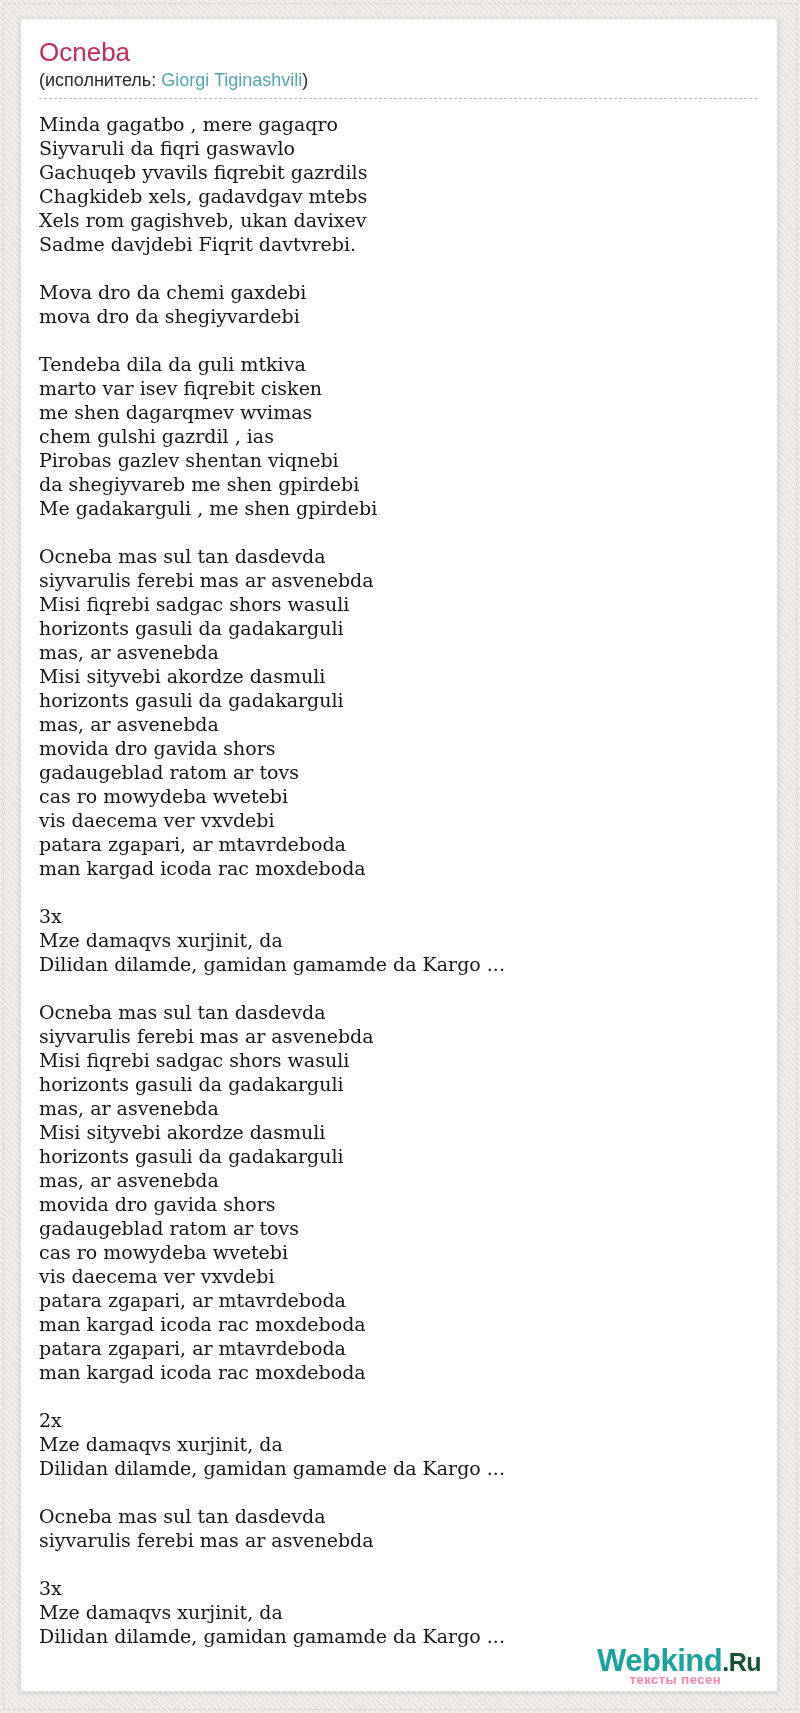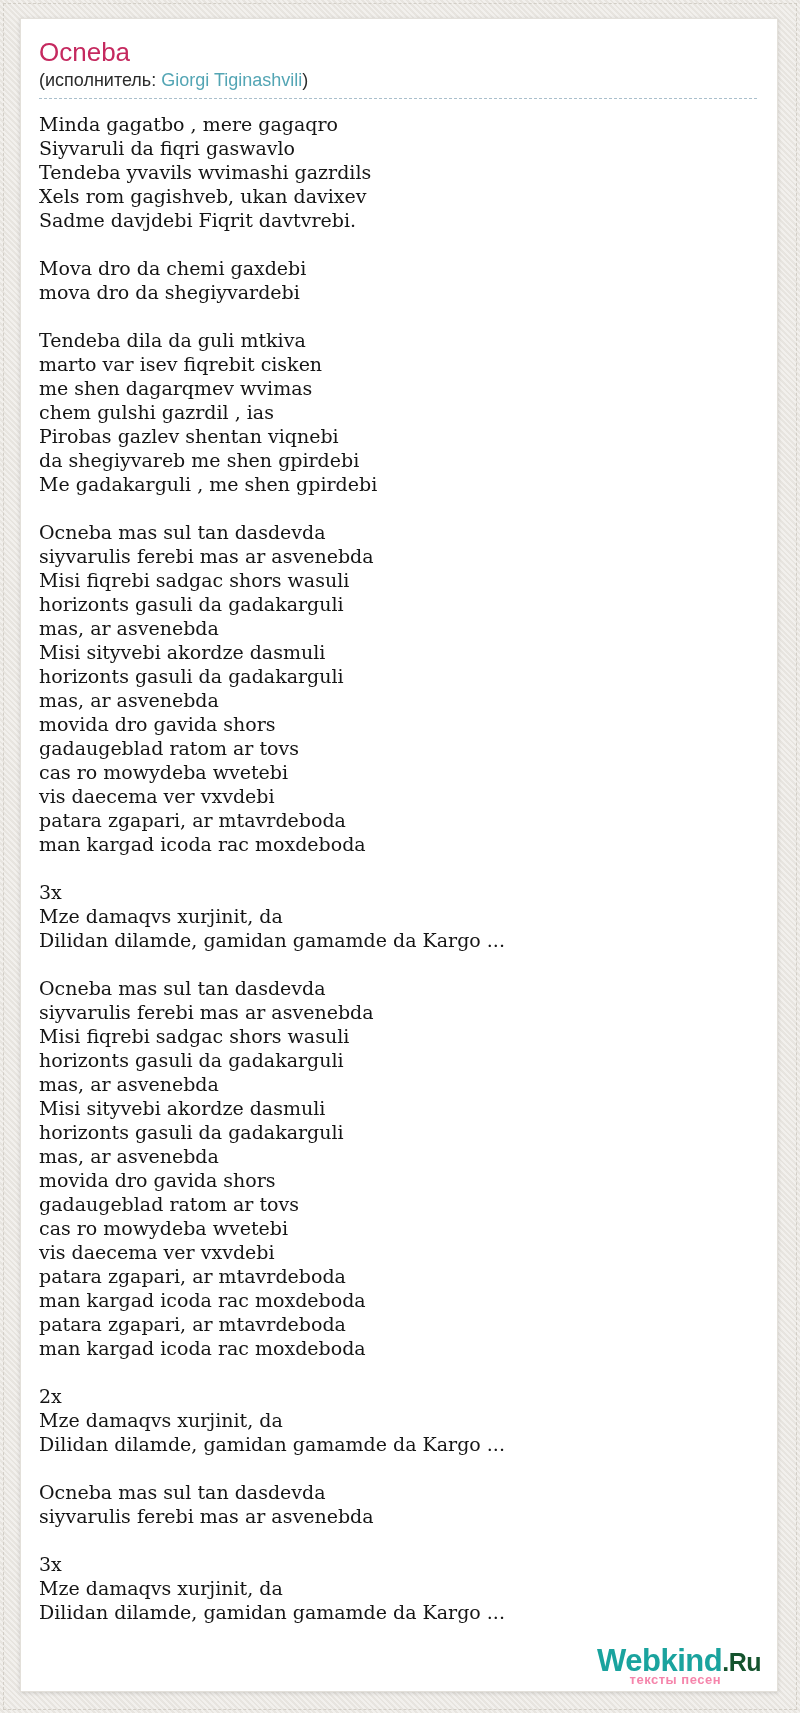--- a/index.html
+++ b/index.html
@@ -105,21 +105,22 @@
 
   <h1 class="page-title">Ocneba</h1>
 
   <div class="artist-row">
     <span>(исполнитель: </span><a class="artist-link">Giorgi Tiginashvili</a><span>)</span>
   </div>
 
   <div class="lyrics">
       <div class="lyric-line">Minda gagatbo , mere gagaqro</div>
       <div class="lyric-line">Siyvaruli da fiqri gaswavlo</div>
-      <div class="lyric-line">Tendeba yvavils wvimashi gazrdils</div>
+      <div class="lyric-line">Gachuqeb yvavils fiqrebit gazrdils</div>
+      <div class="lyric-line">Chagkideb xels, gadavdgav mtebs</div>
       <div class="lyric-line">Xels rom gagishveb, ukan davixev</div>
       <div class="lyric-line">Sadme davjdebi Fiqrit davtvrebi.</div>
       <div class="lyric-line">&nbsp;</div>
       <div class="lyric-line">Mova dro da chemi gaxdebi</div>
       <div class="lyric-line">mova dro da shegiyvardebi</div>
       <div class="lyric-line">&nbsp;</div>
       <div class="lyric-line">Tendeba dila da guli mtkiva</div>
       <div class="lyric-line">marto var isev fiqrebit cisken</div>
       <div class="lyric-line">me shen dagarqmev wvimas</div>
       <div class="lyric-line">chem gulshi gazrdil , ias</div>

